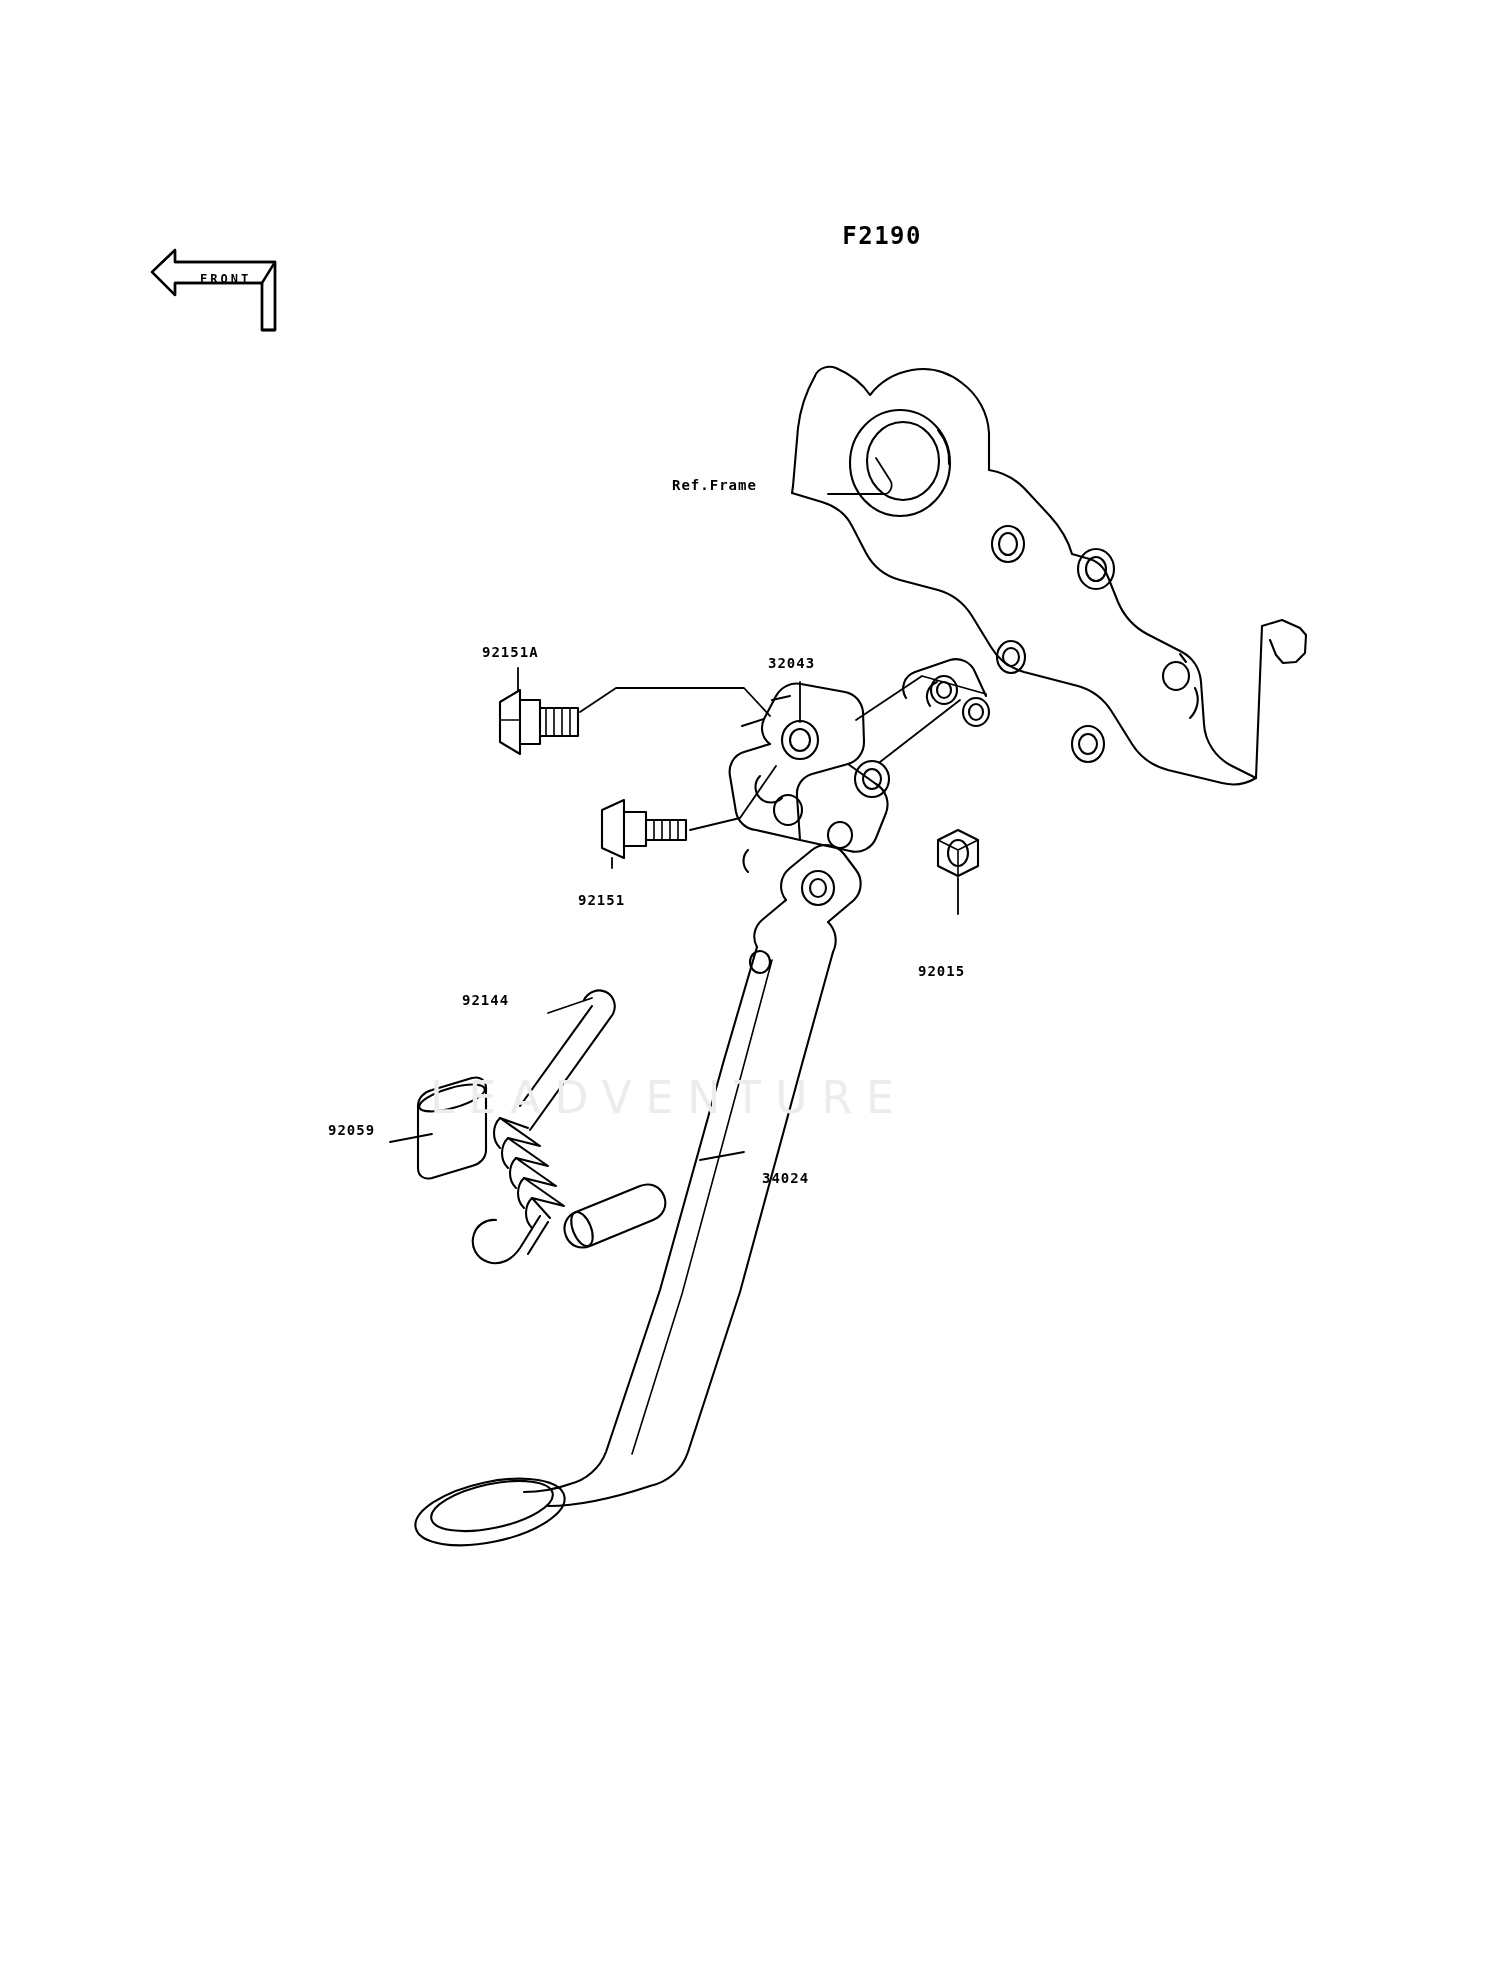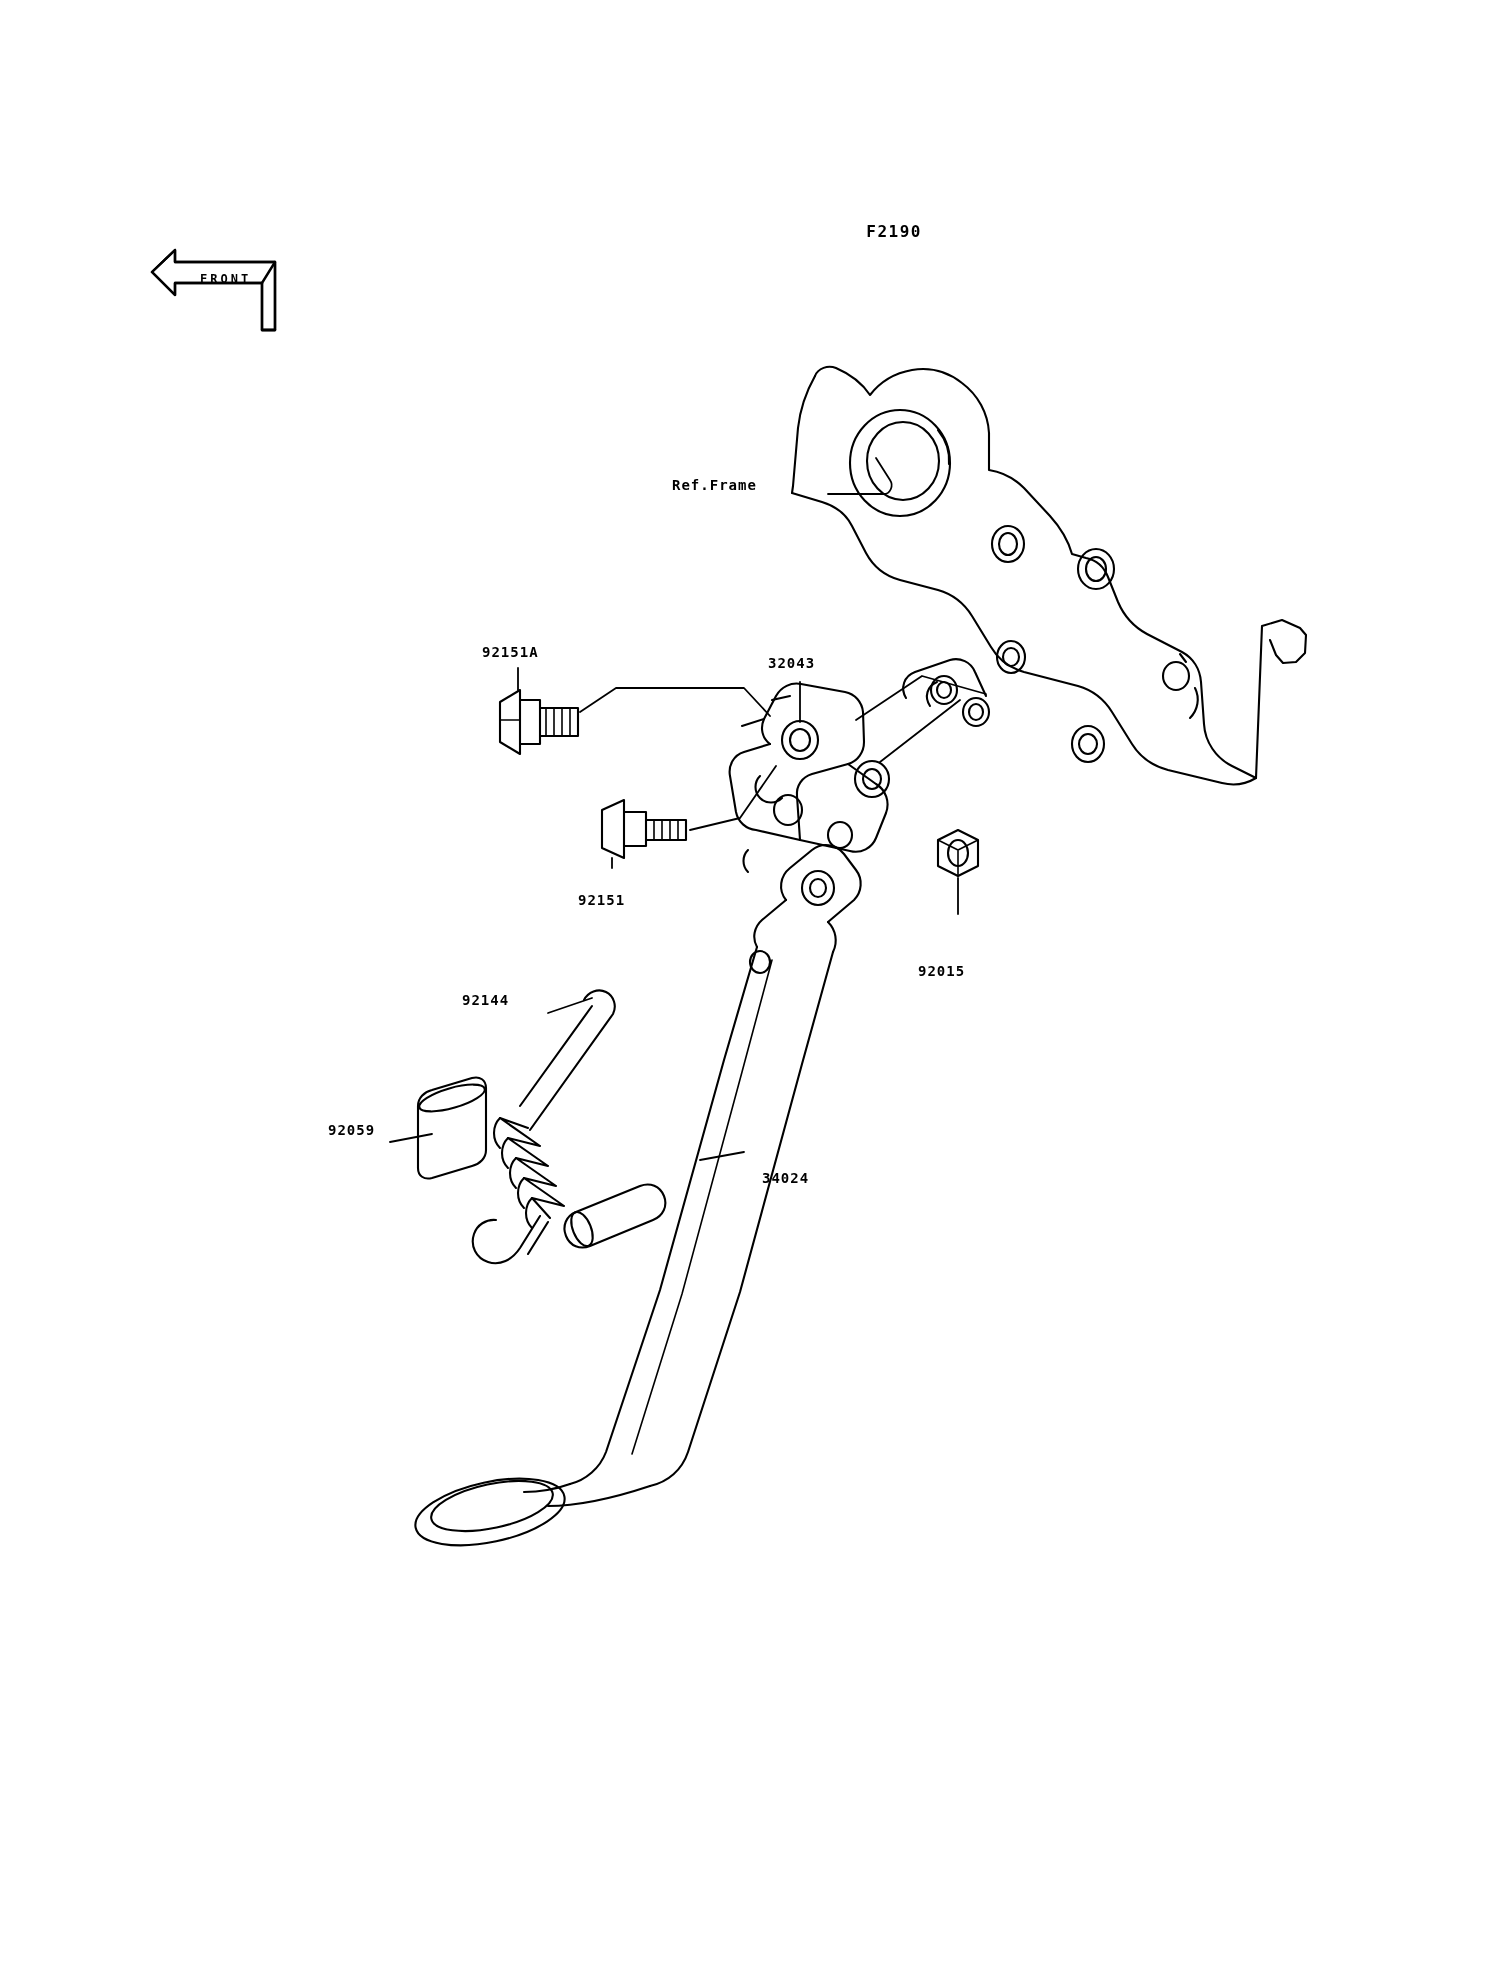--- a/index.html
+++ b/index.html
@@ -31,21 +31,21 @@
     color: #000;
   }
   .label.small {
     font-size: 19px;
     letter-spacing: 1.5px;
   }
   #diagram-code {
     right: 578px;
     top: 222px;
     font-weight: bold;
-    font-size: 16px;
+    font-size: 24px;
     letter-spacing: 1.5px;
     margin-left: 20px;
   }
   #footer-text {
     position: absolute;
     left: 0;
     right: 0;
     bottom: 38px;
     text-align: center;
     font-family: "DejaVu Sans", sans-serif;
@@ -70,20 +70,21 @@
   }
   svg { display: block; }
 </style>
 </head>
 <body>
 
 <div id="diagram-root">
 
   <div class="label" id="diagram-code">F2190</div>
 
+  <div class="watermark" id="watermark-text">LEADVENTURE</div>
 
   <svg id="artwork" width="1500" height="1962" viewBox="0 0 1500 1962" fill="none" stroke="#000" stroke-width="2.1" stroke-linecap="round" stroke-linejoin="round">
 
     <g>
       <path d="M175,250 L152,272 L175,295 L175,283 L262,283 L262,330 L275,330 L275,262 L175,262 Z" fill="#ffffff" stroke="#000" stroke-width="2.4"></path>
       <path d="M175,250 L152,272 L175,295 L175,283 L262,283 L262,330 L275,330 L275,262 L175,262 Z" fill="none" stroke="#000" stroke-width="2.4"></path>
       <path d="M262,283 L275,262" stroke="#000" stroke-width="2.4"></path>
       <path d="M262,330 L275,330" stroke="#000" stroke-width="2.4"></path>
     </g>
 

